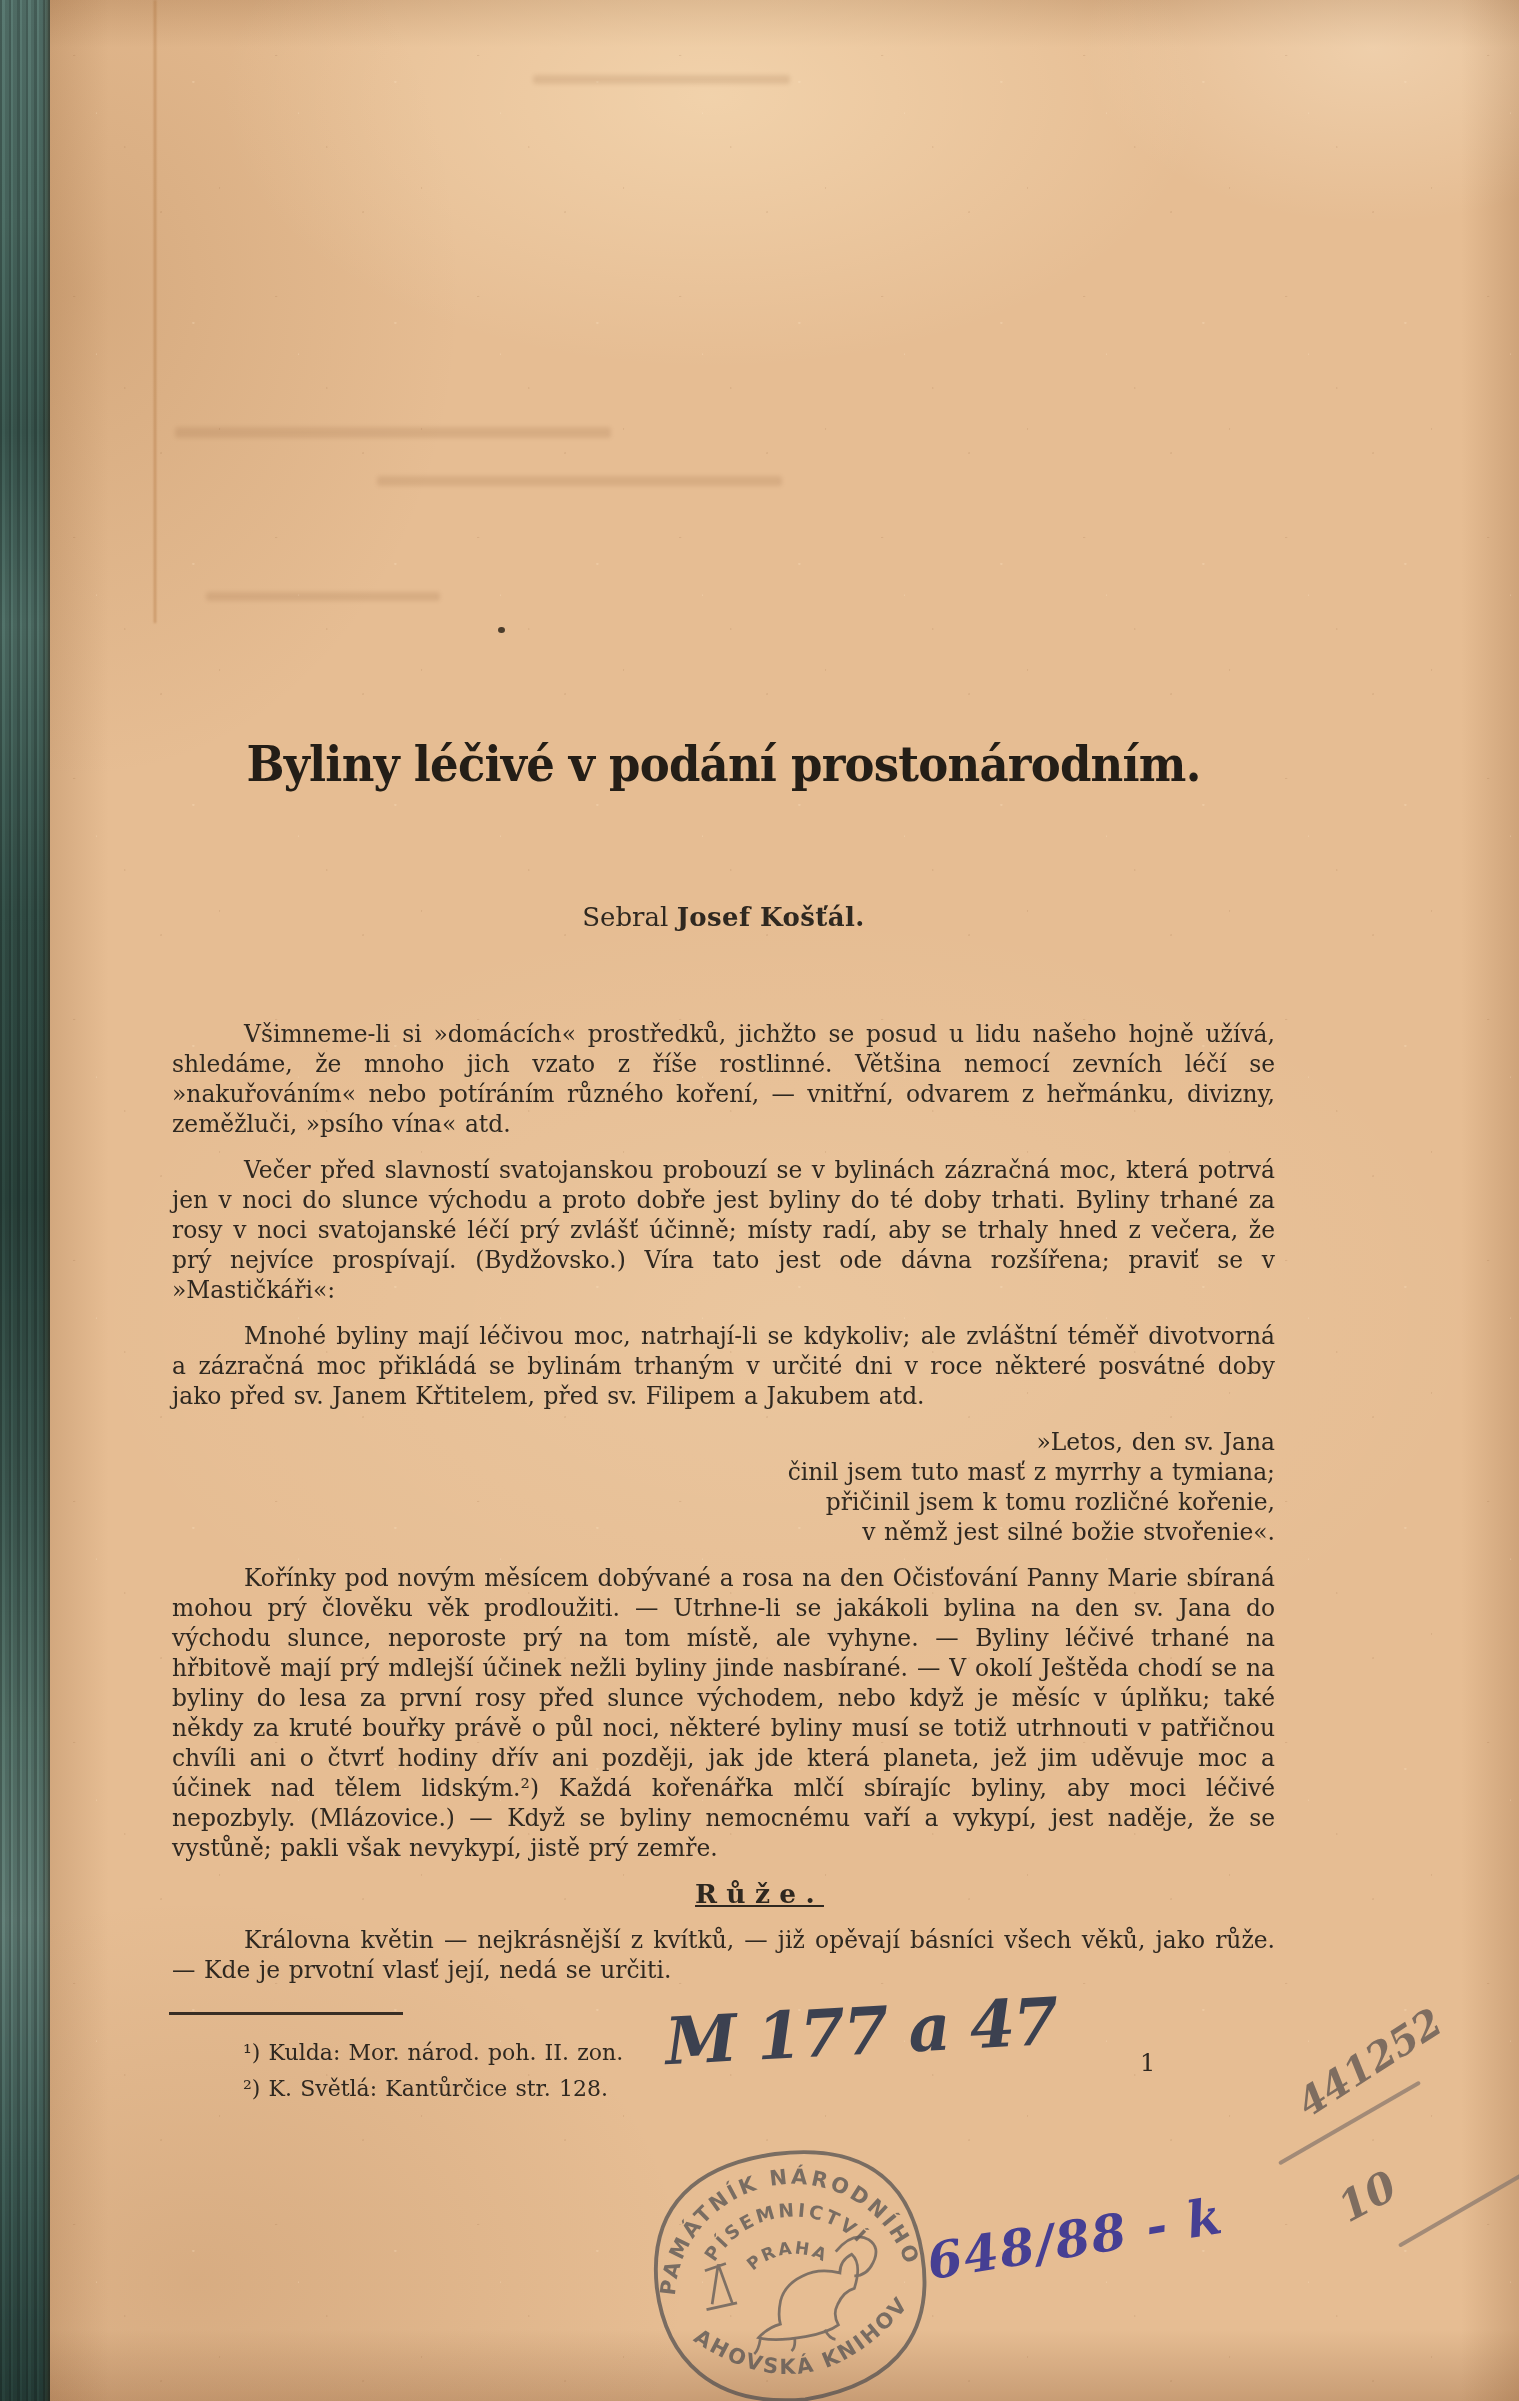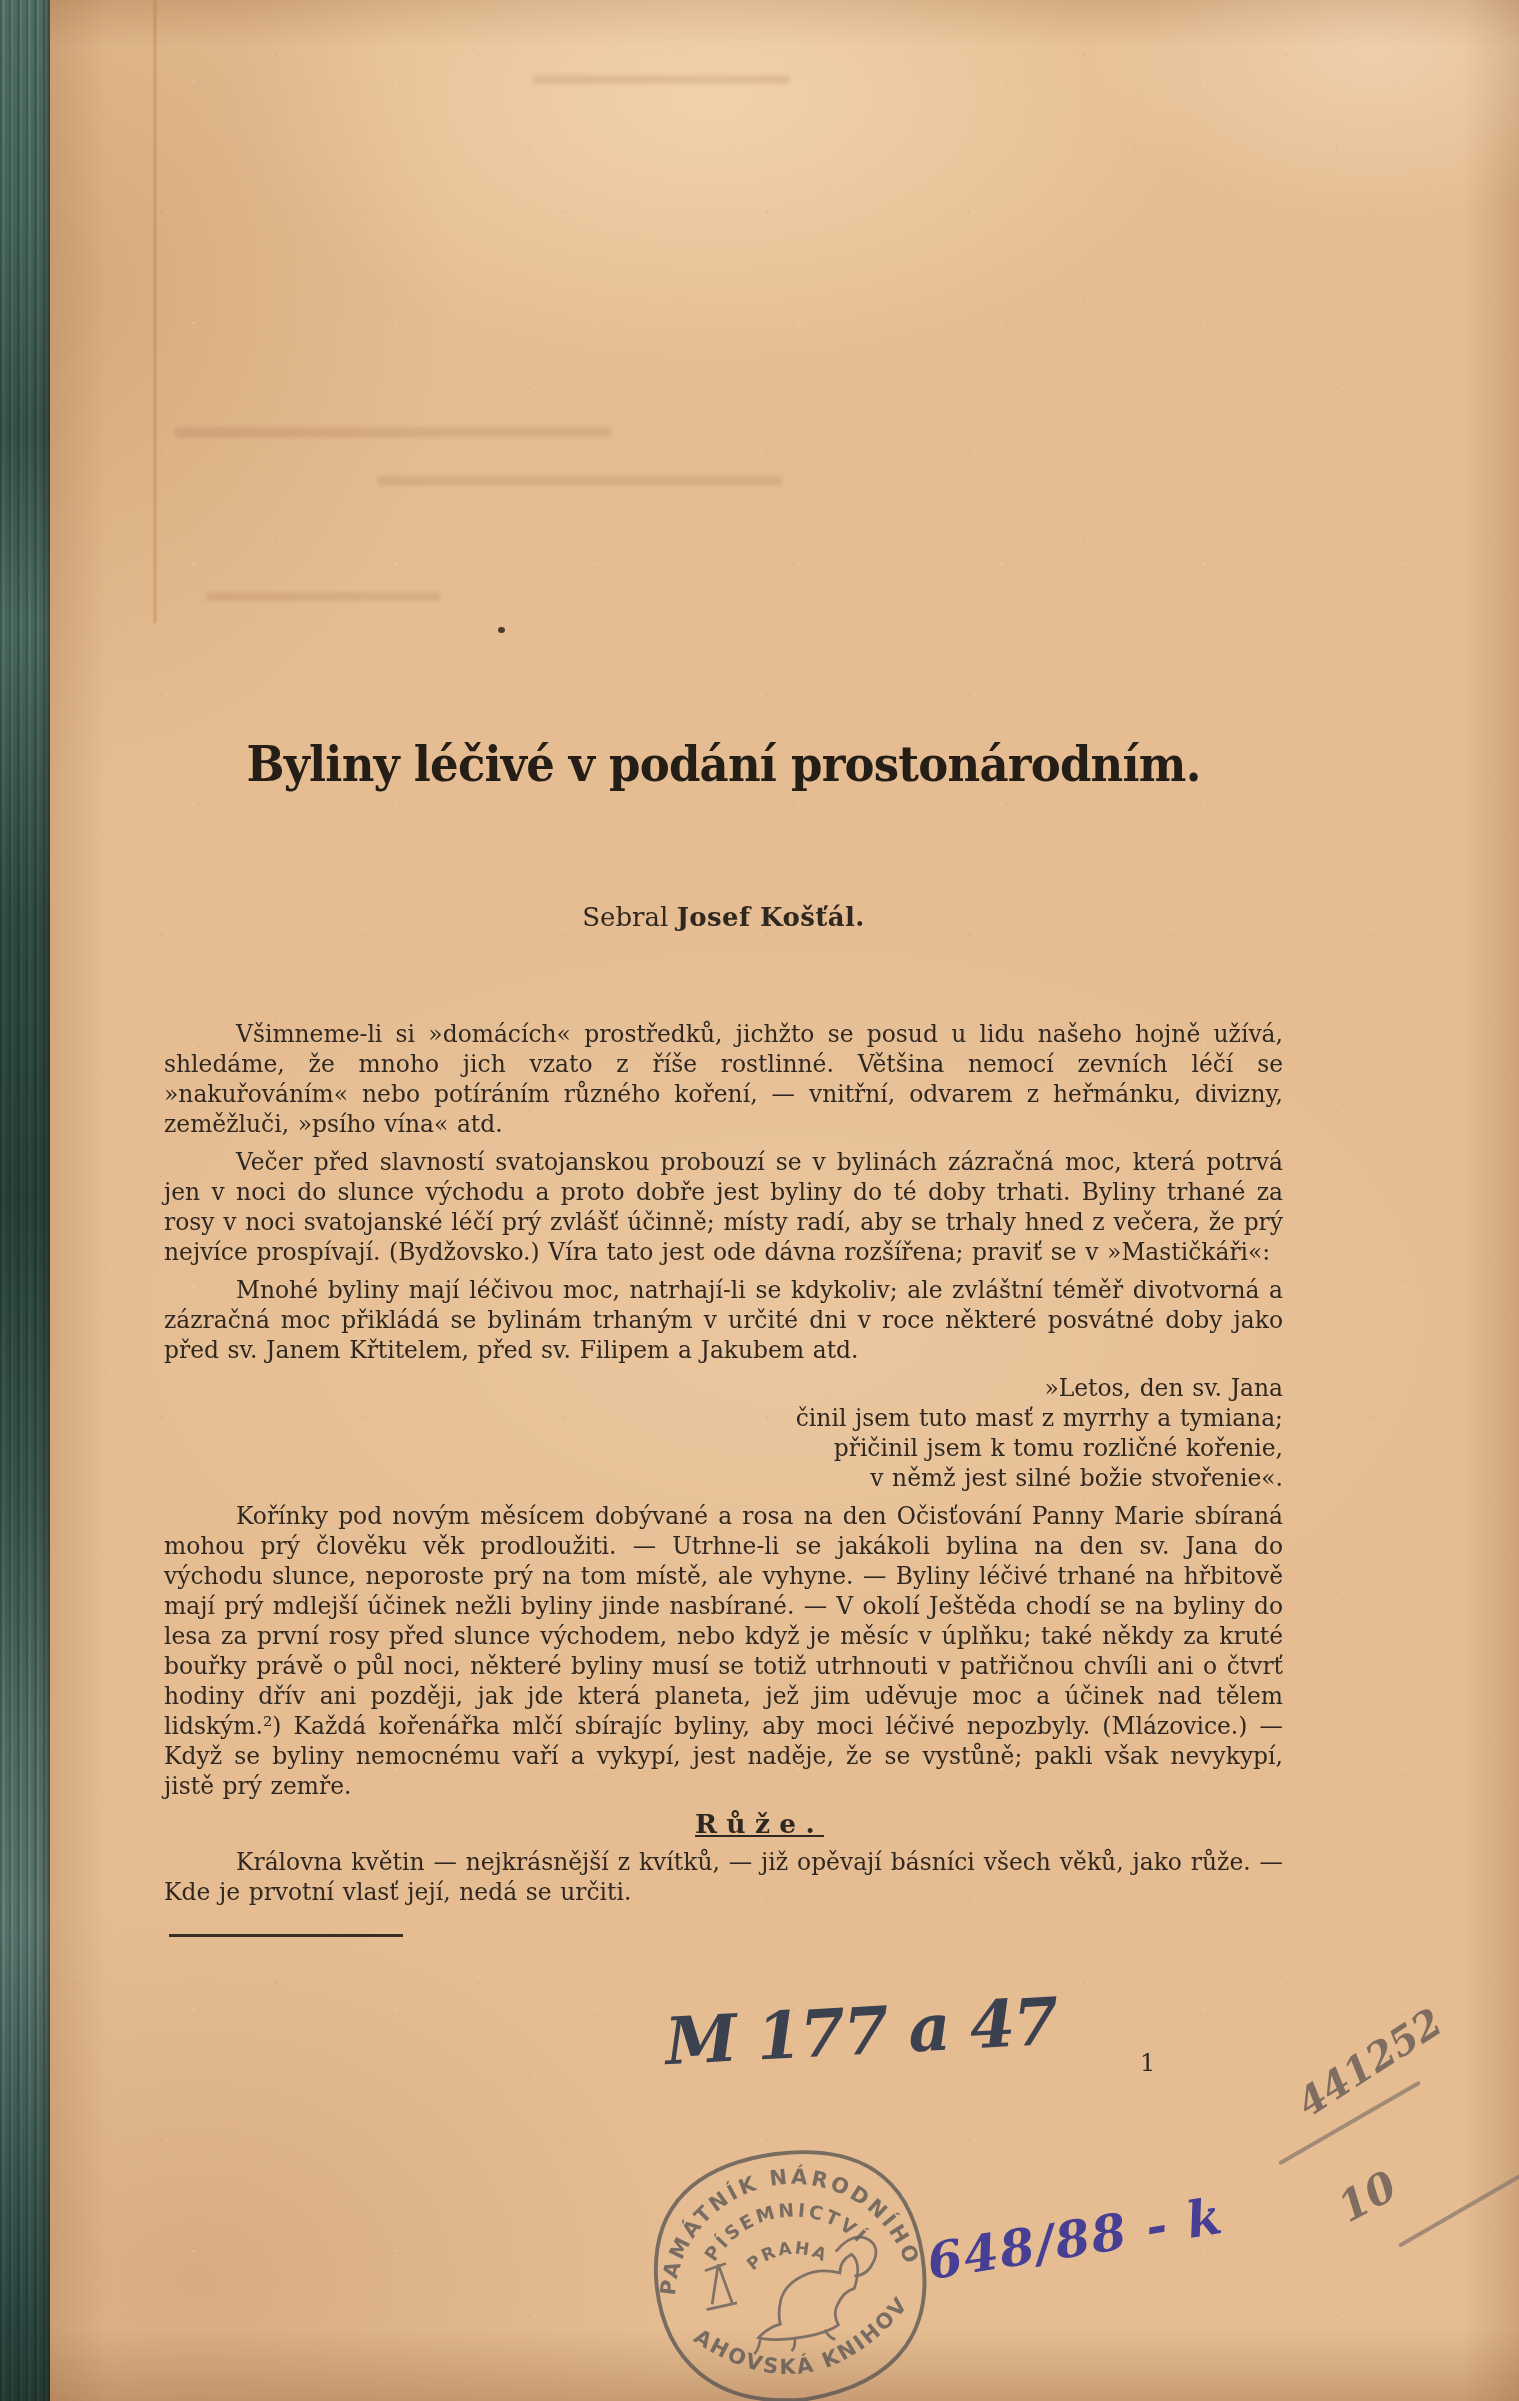--- a/index.html
+++ b/index.html
@@ -40,21 +40,21 @@
     background:#241c12;opacity:.8;}
   .showthrough{position:absolute;filter:blur(2.3px);opacity:.16;background:#8a5a34;border-radius:3.1px;}
   
   .content{position:absolute;left:106px;top:738px;width:1135px;color:#2f2820;}
   .title{font-size:45px;font-weight:700;text-align:center;letter-spacing:-0.8px;
     line-height:54px;margin:0;color:#241e17;transform:scaleY(1.08);}
   .byline{margin-top:110px;text-align:center;font-size:26px;}
   .byline b{letter-spacing:0.4px;}
   .bodyflow{margin-top:87px;font-size:23.4px;line-height:30px;text-align:justify;
     word-spacing:1.2px;}
-  .bodyflow p{margin:8px;text-indent:72px;}
+  .bodyflow p{margin:16px;text-indent:72px;}
   .verse{margin:4.7px 0 6.2px 352px;white-space:pre-line;text-align:right;text-indent:0;}
   .sect{margin:22px 0 9.3px 0;text-align:center;font-size:26.5px;font-weight:700;
     letter-spacing:9.3px;text-indent:0;text-decoration:underline;}
   .rule{margin:26.5px 0 0 12.5px;width:234px;border:0;border-top:3.1px solid #382e24;}
   .footnotes{margin-top:20px;font-size:22px;line-height:36px;padding-left:87px;
     text-align:left;}
   .pagenum{position:absolute;left:1090px;top:2049px;font-size:24px;color:#2f2820;}
   
   .hw{position:absolute;font-style:italic;white-space:nowrap;}
   .hw-id{left:615px;top:1993px;font-size:65px;color:#3c4150;transform:rotate(-3deg);
@@ -100,20 +100,24 @@
         <p>Večer před slavností svatojanskou probouzí se v bylinách zázračná moc, která potrvá jen v noci do slunce východu a proto dobře jest byliny do té doby trhati. Byliny trhané za rosy v noci svatojanské léčí prý zvlášť účinně; místy radí, aby se trhaly hned z večera, že prý nejvíce prospívají. (Bydžovsko.) Víra tato jest ode dávna rozšířena; praviť se v »Mastičkáři«:</p>
         <p>Mnohé byliny mají léčivou moc, natrhají-li se kdykoliv; ale zvláštní téměř divotvorná a zázračná moc přikládá se bylinám trhaným v určité dni v roce některé posvátné doby jako před sv. Janem Křtitelem, před sv. Filipem a Jakubem atd.</p>
         <p class="verse">»Letos, den sv. Jana
 činil jsem tuto masť z myrrhy a tymiana;
 přičinil jsem k tomu rozličné kořenie,
 v němž jest silné božie stvořenie«.</p>
         <p>Kořínky pod novým měsícem dobývané a rosa na den Očisťování Panny Marie sbíraná mohou prý člověku věk prodloužiti. — Utrhne-li se jakákoli bylina na den sv. Jana do východu slunce, neporoste prý na tom místě, ale vyhyne. — Byliny léčivé trhané na hřbitově mají prý mdlejší účinek nežli byliny jinde nasbírané. — V okolí Ještěda chodí se na byliny do lesa za první rosy před slunce východem, nebo když je měsíc v úplňku; také někdy za kruté bouřky právě o půl noci, některé byliny musí se totiž utrhnouti v patřičnou chvíli ani o čtvrť hodiny dřív ani později, jak jde která planeta, jež jim uděvuje moc a účinek nad tělem lidským.²) Každá kořenářka mlčí sbírajíc byliny, aby moci léčivé nepozbyly. (Mlázovice.) — Když se byliny nemocnému vaří a vykypí, jest naděje, že se vystůně; pakli však nevykypí, jistě prý zemře.</p>
         <p class="sect">Růže.</p>
         <p>Královna květin — nejkrásnější z kvítků, — již opěvají básníci všech věků, jako růže. — Kde je prvotní vlasť její, nedá se určiti.</p>
         <hr class="rule">
+        <div class="footnotes">
+          <div>¹) Kulda: Mor. národ. poh. II. zon.</div>
+          <div>²) K. Světlá: Kantůrčice str. 128.</div>
+        </div>
       </div>
     </div>
 
     <div class="pagenum">1</div>
 
     <div class="hw hw-id">M 177 a 47</div>
     <div class="hw hw-ink">648/88 - k</div>
     <div class="hw hw-cat">441252</div>
     <div class="pstroke ps1"></div>
     <div class="hw hw-cat2">10</div>

